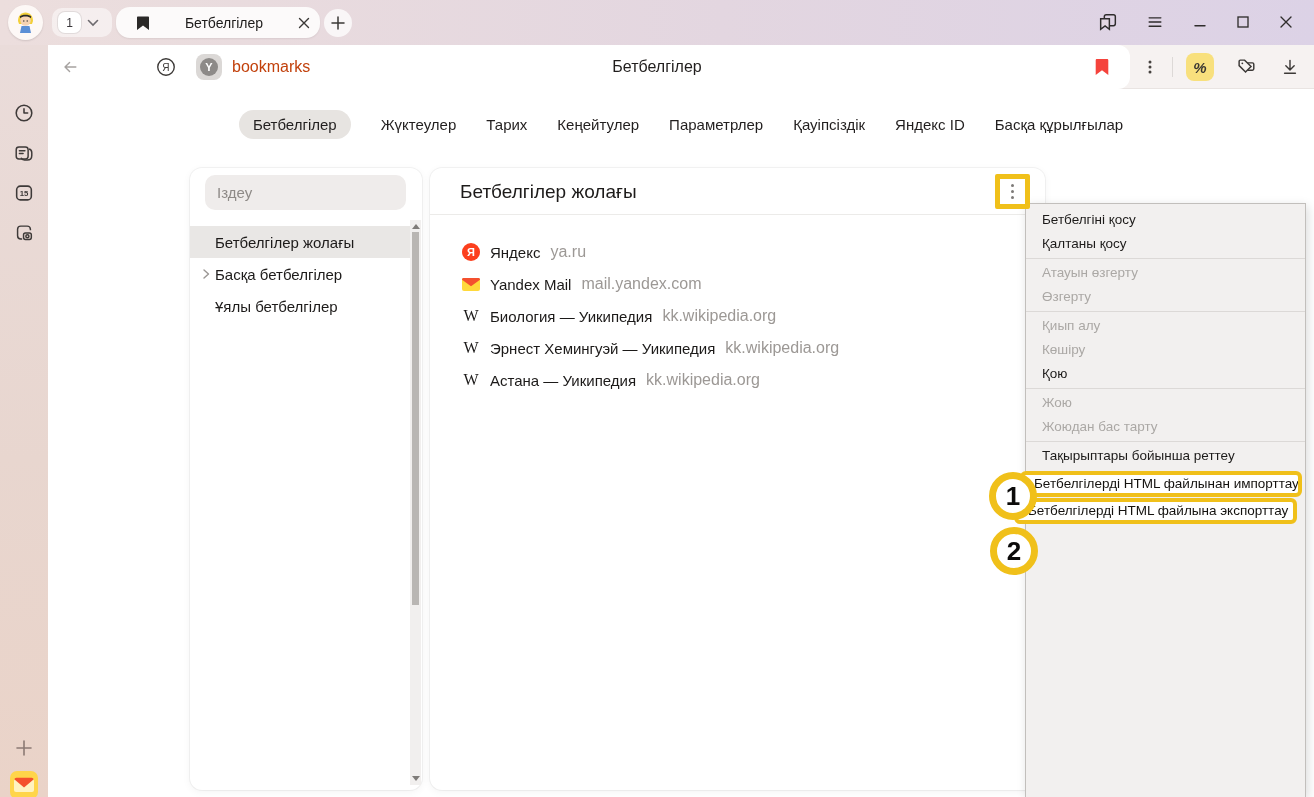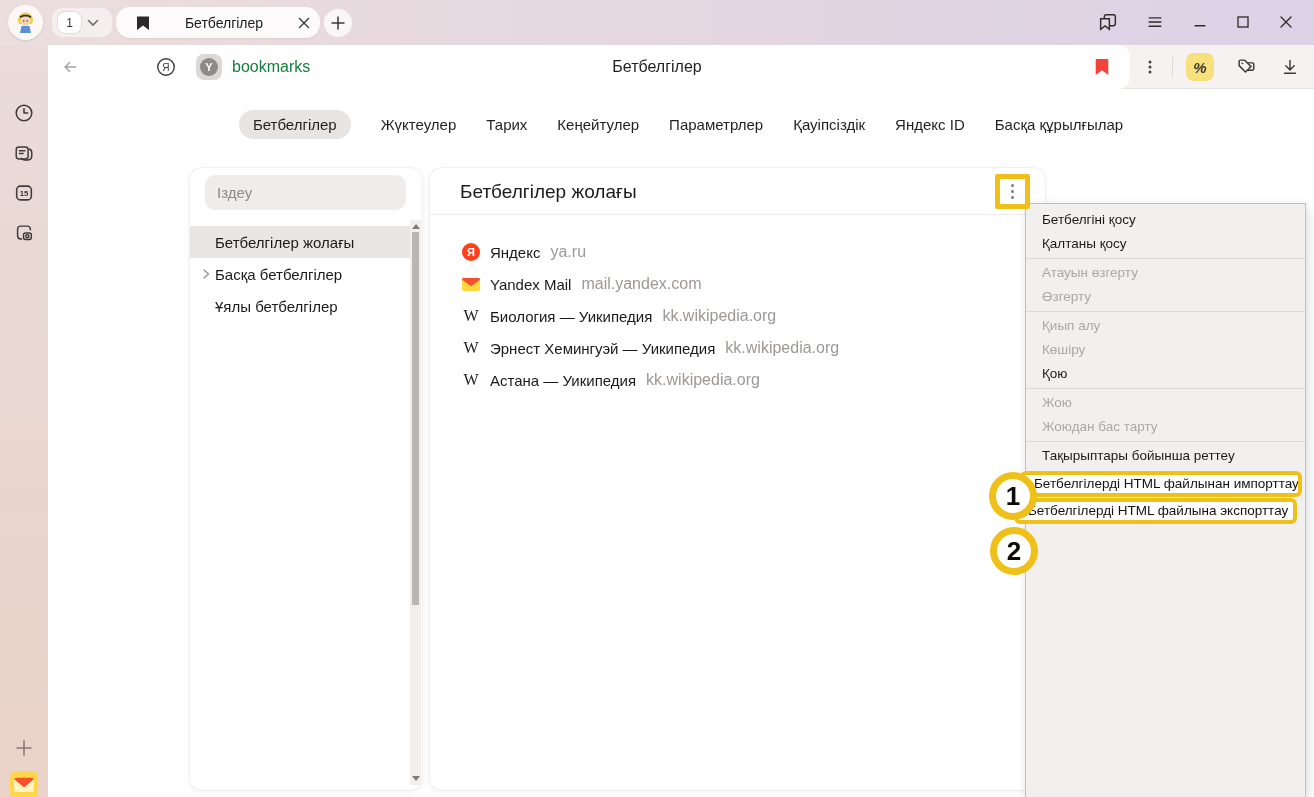--- a/index.html
+++ b/index.html
@@ -29,21 +29,21 @@
   .rail-ic { position:absolute; left:12px; width:24px; height:24px; display:flex; align-items:center; justify-content:center;text-align:right; }
 
   
   .toolbar { position:absolute; left:48px; top:45px; width:1266px; height:44px; background:#f6f2f1; border-bottom:1px solid #e9e4e2; }
   .addressbar { position:absolute; left:0; top:0; width:1082px; height:44px; background:#fff; border-radius:0 12px 12px 0; }
   .tb-ic { position:absolute; top:10px; width:24px; height:24px; display:flex; align-items:center; justify-content:center; }
   .favbadge { position:absolute; left:148px; top:9px; width:26px; height:26px; border-radius:8px; background:#dbd8d6;
     display:flex; align-items:center; justify-content:center; }
   .favbadge .inner { width:18px; height:18px; border-radius:50%; background:#8d8a88; color:#fff; font-size:11px; font-weight:bold;
     display:flex; align-items:center; justify-content:center; }
-  .urltext { position:absolute; left:184px; top:0; height:44px; line-height:44px; font-size:16px; color:#15803d; }
+  .urltext { position:absolute; left:184px; top:0; height:44px; line-height:44px; font-size:16px; color:#c2410c; }
   .pagetitle { position:absolute; left:0; top:0; width:1218px; height:44px; line-height:44px; text-align:center; font-size:16px; color:#211e1d; }
   .tb-sep { position:absolute; left:1124px; top:12px; width:1px; height:20px; background:#ddd9d7; }
   .pct { position:absolute; left:1138px; top:8px; width:28px; height:28px; border-radius:8px; background:#f8e07d;
     display:flex; align-items:center; justify-content:center; font-size:15px; font-weight:bold; color:#3a3733; font-style:italic; }
 
   
   .page { position:absolute; left:48px; top:89px; width:1266px; height:708px; background:#fff; }
   .navtabs { position:absolute; left:0; top:21px; width:100%; display:flex; justify-content:center; align-items:center; gap:30px;
     font-size:15px; color:#221f1f; }
   .navtab { padding:6px 0; cursor:default; white-space:nowrap; }

